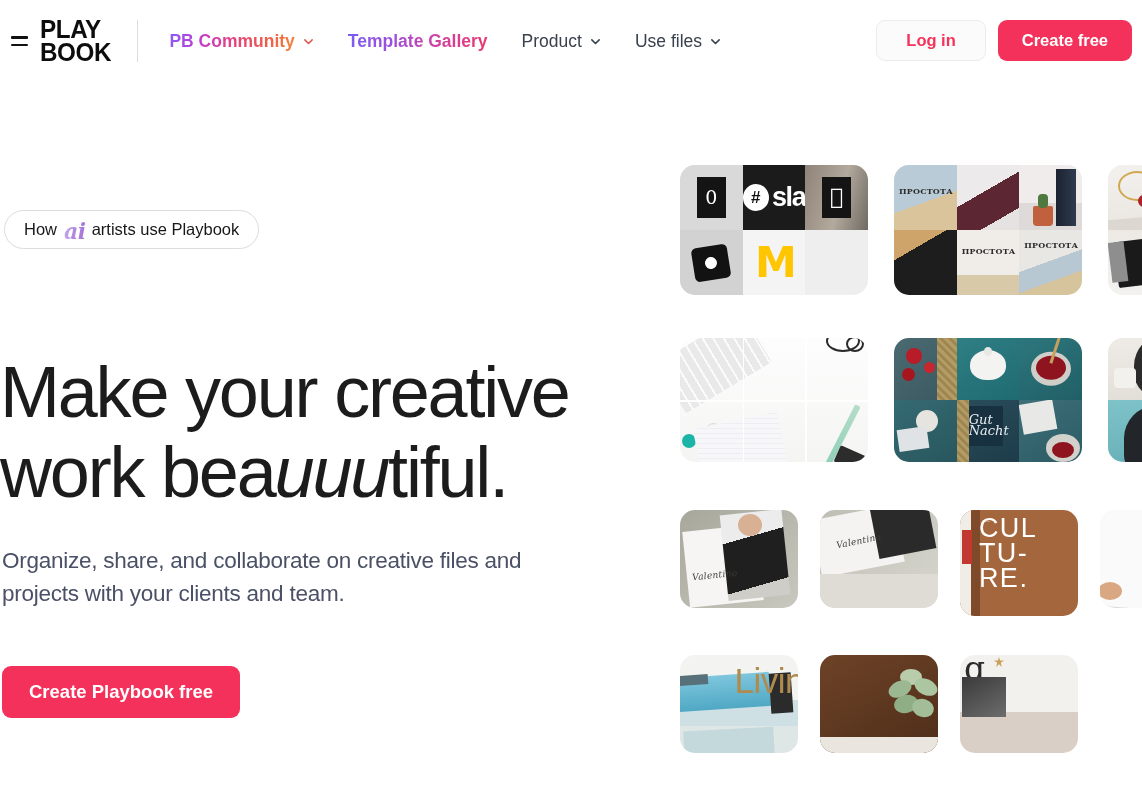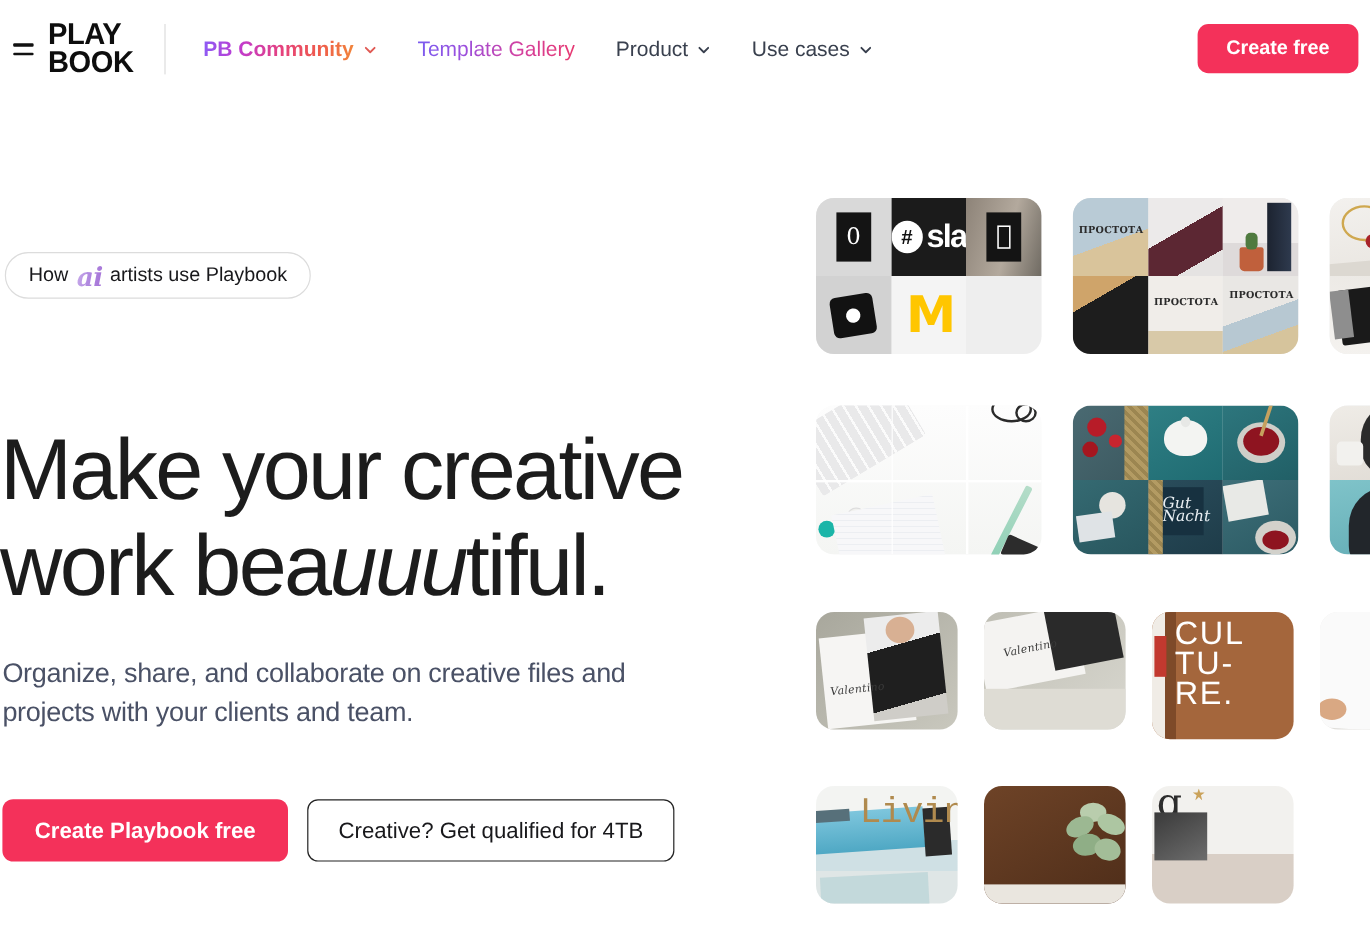--- a/index.html
+++ b/index.html
@@ -59,21 +59,21 @@
   .grad-community {
     background: linear-gradient(95deg, #8b5cf6 0%, #c03bd0 24%, #e5417e 52%, #ef5a4c 76%, #f1863a 100%);
     -webkit-background-clip: text; background-clip: text;
     -webkit-text-fill-color: transparent; color: transparent;
     font-weight: 700;
   }
   .grad-template {
     background: linear-gradient(95deg, #7b5cf0 0%, #9b4fdd 30%, #d3409f 65%, #e8386f 100%);
     -webkit-background-clip: text; background-clip: text;
     -webkit-text-fill-color: transparent; color: transparent;
-    font-weight: 400;
+    font-weight: 700;
   }
   .chev {
     width: 11px; height: 11px; flex: 0 0 auto;
     display: inline-block;
   }
   .chev svg { display: block; }
 
   .header-actions {
     position: absolute; right: 10px; top: 20px;
     display: flex; align-items: center; gap: 12px;
@@ -221,21 +221,21 @@
     letter-spacing: 1px;
     text-shadow: 0 1px 3px rgba(120,100,90,.35);
   }
   .hale-sub {
     position:absolute; left:0; right:0; top:63%;
     text-align:center; color:#fff; font-size: 8.5px; letter-spacing: 2px;
     font-family:"DejaVu Serif", serif;
   }
   .living-word {
     position:absolute; right:-6px; top:6px;
-    font-family:Liberation Mono, monospace; font-size: 30px;
+    font-family:Liberation Sans, sans-serif; font-size: 35px;
     color:#b08a4e; letter-spacing:-.5px;
   }
   .g-word{
     position:absolute; left:4px; top:-6px;
     font-family:"DejaVu Serif", serif; font-size: 33px; color:#2c2c2c;
   }
   .valentino {
     position:absolute; font-family:"DejaVu Serif", serif; font-style:italic;
     font-size: 9px; color:#3a3a3a; letter-spacing:.3px;
   }
@@ -275,50 +275,50 @@
     <div class="nav-item plain">
       <span>Product</span>
       <span class="chev">
         <svg width="11" height="11" viewBox="0 0 12 12">
             <path d="M2 4.2 L6 8.2 L10 4.2" fill="none" stroke="#39404e" stroke-width="1.7" stroke-linecap="round" stroke-linejoin="round"></path>
           </svg>
       </span>
     </div>
 
     <div class="nav-item plain">
-      <span>Use cases</span>
+      <span>Use files</span>
       <span class="chev">
         <svg width="11" height="11" viewBox="0 0 12 12">
             <path d="M2 4.2 L6 8.2 L10 4.2" fill="none" stroke="#39404e" stroke-width="1.7" stroke-linecap="round" stroke-linejoin="round"></path>
           </svg>
       </span>
     </div>
 
   </nav>
 
   <div class="header-actions">
+    <div class="btn-login">Log in</div>
     <div class="btn-create-free">Create free</div>
   </div>
 </div>
 
 <div class="hero">
 
   <div class="ai-badge">
     <span class="t">How</span>
     <span class="ai-word">ai</span>
     <span class="t">artists use Playbook</span>
   </div>
 
   <h1 class="headline"><span>Make your creative work bea</span><span class="ital">uuu</span><span>tiful.</span></h1>
 
   <p class="subhead">Organize, share, and collaborate on creative files and projects with your clients and team.</p>
 
   <div class="cta-row">
     <div class="btn-primary">Create Playbook free</div>
-    <div class="btn-secondary">Creative? Get qualified for 4TB</div>
   </div>
 
 </div>
 
 <div class="grid-area">
 
   <div class="grid-row" style="left:20px; top:165px; gap:26px;">
 
     <div class="card" style="width:188px;height:130px;">
       <div class="collage">

